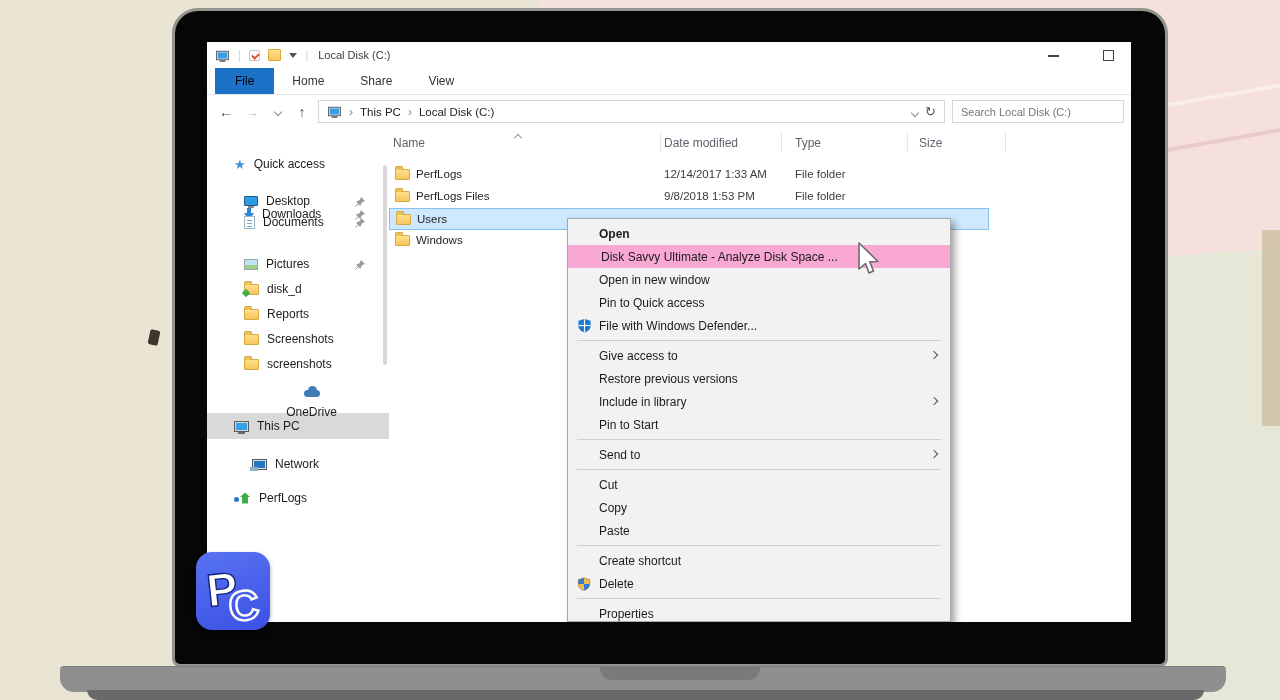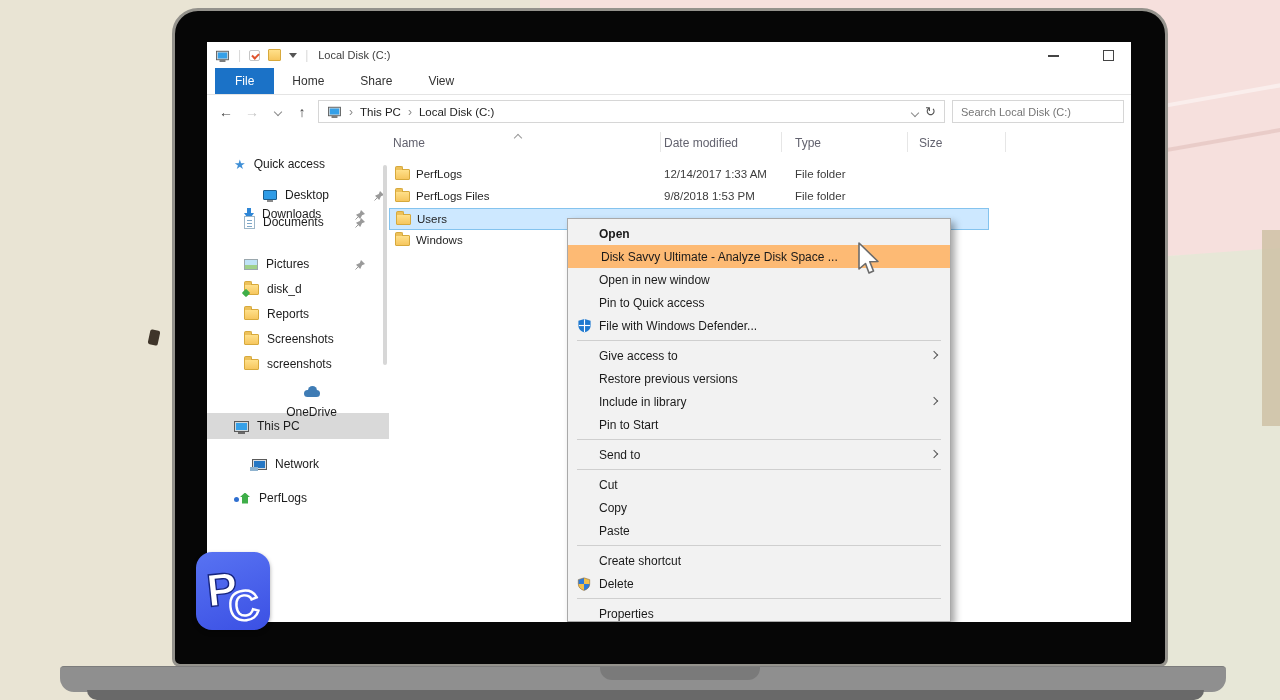--- a/index.html
+++ b/index.html
@@ -37,21 +37,21 @@
   .win-title { font-size:11px; color:#3c3c3c; margin-left:2px; }
   .btn-min { position:absolute; left:830px; top:0; width:34px; height:26px; }
   .btn-min::after { content:""; position:absolute; left:11px; top:13px; width:11px; height:2px; background:#444; }
   .btn-max { position:absolute; left:884px; top:0; width:34px; height:26px; }
   .btn-max::after { content:""; position:absolute; left:12px; top:8px; width:9px; height:9px; border:1.5px solid #444; }
 
   
   .tabs { position:absolute; left:0; top:26px; width:100%; height:27px; border-bottom:1px solid #e4e4e4;
           display:flex; align-items:stretch; padding-left:8px; }
   .tab { display:flex; align-items:center; padding:0 18px; color:#333; font-size:12px; }
-  .tab.active { background:#1b72c7; color:#ffffff; padding:11px 20px; }
+  .tab.active { background:#1b72c7; color:#000000; padding:11px 20px; }
 
   
   .navbar { position:absolute; left:0; top:53px; width:100%; height:34px; background:#fff; border-bottom:1px solid #efefef; }
   .nav-glyph { position:absolute; top:0; height:33px; display:flex; align-items:center; justify-content:center; width:22px; font-size:14px; }
   .chev { display:inline-block; width:6px; height:6px; border-right:1.6px solid #8a8a8a; border-bottom:1.6px solid #8a8a8a; }
   .chev.down { transform:rotate(45deg); }
   .chev.up   { transform:rotate(-135deg); }
   .addrbox { position:absolute; left:111px; top:5px; width:627px; height:23px; border:1px solid #d6d6d6; background:#fff;
              display:flex; align-items:center; gap:7px; padding:0 8px; font-size:11.5px; color:#222; }
   .crumb-sep { color:#8a8a8a; font-size:12px; }
@@ -115,21 +115,21 @@
   .ftype { position:absolute; left:406px; top:4px; font-size:11.5px; color:#3c3c3c; }
   .fsize { position:absolute; left:530px; top:4px; font-size:11.5px; color:#3c3c3c; }
   .row-sel { background:#cde8ff; border:1px solid #84c3ee; width:600px; }
 
   
   .cmenu { position:absolute; left:360px; top:176px; width:384px; height:404px; background:#f2f2f2;
            border:1px solid #a9a9a9; box-shadow:4px 4px 7px rgba(0,0,0,.35); padding-top:3px; z-index:5; }
   .mi { height:23px; display:flex; align-items:center; padding-left:9px; position:relative; font-size:12px; color:#1a1a1a; }
   .mi .slot { width:22px; flex:0 0 22px; display:flex; align-items:center; }
   .mi.bold { font-weight:bold; }
-  .mi.hover { background:#fdba74;padding-left:11px; }
+  .mi.hover { background:#f9a8d4;padding-left:11px; }
   .mi-arrow { position:absolute; right:13px; top:8px; width:6px; height:6px;
               border-right:1.6px solid #555; border-bottom:1.6px solid #555; transform:rotate(-45deg); }
   .msep { height:1px; background:#cfcfcf; margin:3px 9px; }
 
   
   .cursor { position:absolute; left:650px; top:200px; z-index:9; }
 
   
   .logo { position:absolute; left:196px; top:552px; width:74px; height:78px; border-radius:16px;
           background:linear-gradient(160deg,#5873f2,#3b50e4); box-shadow:0 2px 4px rgba(0,0,0,.35); z-index:20; }
@@ -198,21 +198,21 @@
       <input class="searchbox" placeholder="Search Local Disk (C:)" style="">
     </div>
 
     <div class="sidebar">
       <div class="side-sel"></div>
 
       <div class="side-item lvl0" style="top:24px;">
         <span class="ic ic-star">★</span>
         <span>Quick access</span>
       </div>
-      <div class="side-item lvl1" style="top:55px;margin-left:19px;">
+      <div class="side-item lvl1" style="top:61px;">
         <span class="ic ic-desktop"></span>
         <span>Desktop</span>
         <span class="pin"><svg width="10" height="10" viewBox="0 0 10 10">
               <path d="M6 0 L10 4 L7 5.2 L5.2 9 L1 4.8 L4.8 3 Z" fill="#9a9a9a"></path>
               <path d="M0.5 9.5 L3.4 6.6" stroke="#9a9a9a" stroke-width="1"></path>
             </svg></span>
       </div>
       <div class="side-item lvl1" style="top:74px;">
         <span class="ic ic-down"></span>
         <span>Downloads</span>

